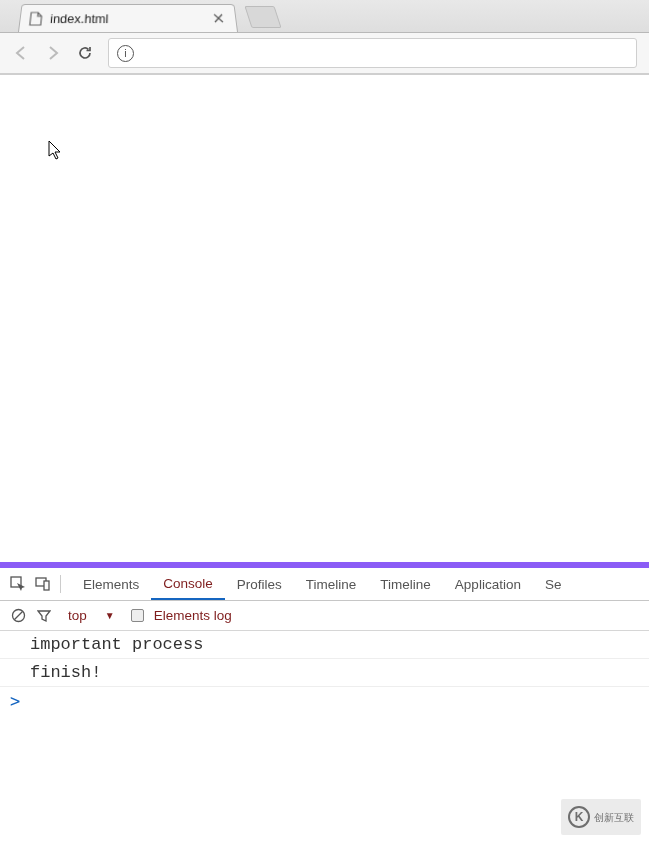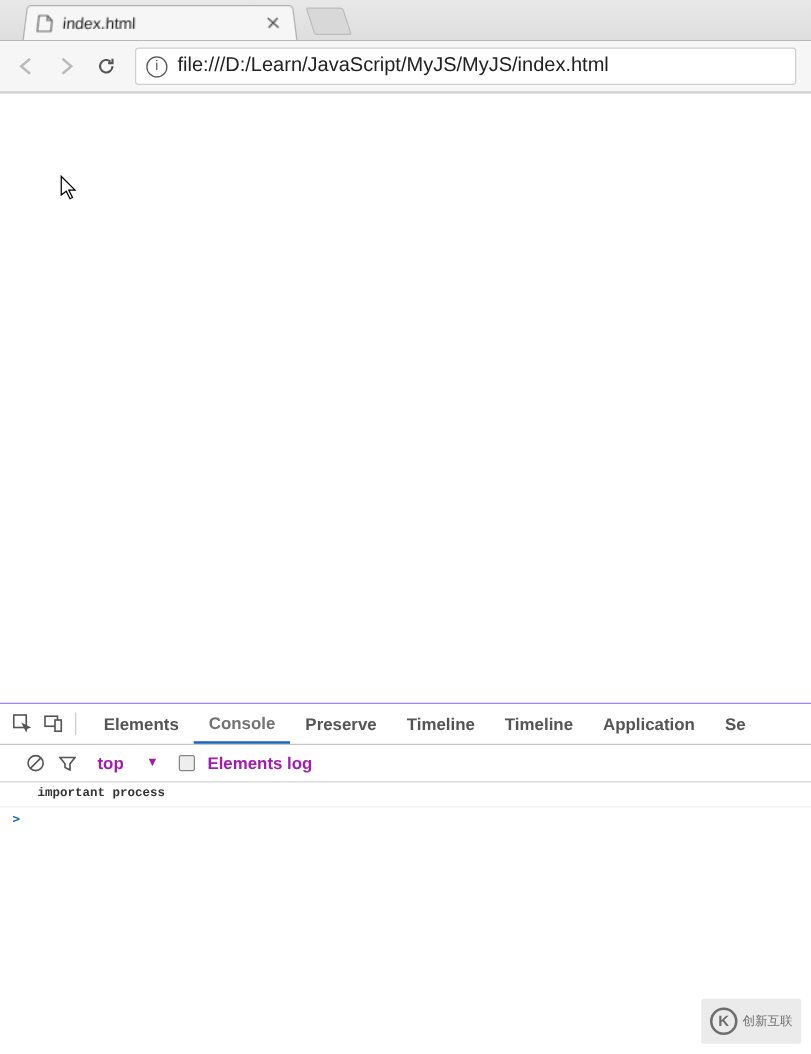--- a/index.html
+++ b/index.html
@@ -105,25 +105,24 @@
       background:#fff;
       position:relative;
     }
     .cursor {
       position:absolute;
       width:15px; height:21px;
     }
 
     
     .devtools {
-      border-top: 1px solid #8b5cf6;
+      border-top: 6px solid #8b5cf6;
       font-family: "Segoe UI", Arial, sans-serif;
       font-size: 13px;
       color: #333;
-      font-weight: bold;
     }
     .dt-tabs {
       display:flex;
       align-items:center;
       height: 33px;
       border-bottom: 1px solid #c6c6c6;
       padding: 0 8px;
       gap: 0;
     }
     .dt-tool-icon {
@@ -138,52 +137,52 @@
     }
     .dt-tab {
       padding: 0 12px;
       height:100%;
       display:flex; align-items:center;
       color:#555;
       font-size: 13.5px;
     }
     .dt-tab.active {
       border-bottom: 2px solid #1565c0;
-      color: #737373;
+      color: #7f1d1d;
     }
 
     .dt-filter {
       display:flex;
       align-items:center;
       height:30px;
       border-bottom: 1px solid #d6d6d6;
-      padding: 0 20px;
+      padding: 0 10px;
       gap: 10px;
-      color:#a21caf;
+      color:#7f1d1d;
       font-size:13.5px;
     }
     .dt-filter-icon {
       width:16px; height:16px;
       display:flex; align-items:center; justify-content:center;
     }
     .dt-context {
       display:flex; align-items:center; gap:4px;
       padding: 0 6px;
     }
     .dt-drop { font-size:10px; }
     .checkbox {
       width:13px; height:13px;
       border:1px solid #888;
       border-radius:2px;
       background:#eee;
     }
 
     .console-output {
       font-family: Consolas, "Courier New", monospace;
-      font-size: 10px;
+      font-size: 17px;
     }
     .console-line {
       padding: 4px 30px;
       border-bottom: 1px solid #eee;
     }
     .console-prompt {
       padding: 4px 10px;
       color: #1565c0;
       font-family: Consolas, monospace;
     }
@@ -241,21 +240,20 @@
         <path d="M6 3 L13 9 L6 15" fill="none" stroke="#bbb" stroke-width="2"></path>
       </svg>
   </span>
   <span class="nav-icon enabled">
     <svg width="18" height="18" viewBox="0 0 18 18">
         <path d="M14 9 a5 5 0 1 1 -1.6 -3.7 M14 3 v3.5 h-3.5" fill="none" stroke="#555" stroke-width="1.7"></path>
       </svg>
   </span>
   <div class="omnibox">
     <span class="info-icon">i</span>
-    <span>file:///D:/Learn/JavaScript/MyJS/MyJS/index.html</span>
   </div>
 </div>
 
 <div class="content">
   <svg class="cursor" style="left:48px; top:65px" width="15" height="21" viewBox="0 0 15 21">
     <path d="M1 1 L1 16 L5 13 L8 19 L10 18 L7 12 L12 12 Z" fill="#fff" stroke="#000" stroke-width="1"></path>
   </svg>
 </div>
 
 <div class="devtools">
@@ -269,21 +267,21 @@
     </span>
     <span class="dt-tool-icon">
       <svg width="16" height="16" viewBox="0 0 16 16">
           <rect x="1" y="2" width="10" height="8" fill="none" stroke="#555" stroke-width="1.3"></rect>
           <rect x="9" y="5" width="5" height="9" fill="#fcfcfc" stroke="#555" stroke-width="1.3"></rect>
         </svg>
     </span>
     <span class="dt-divider"></span>
     <span class="dt-tab">Elements</span>
     <span class="dt-tab active">Console</span>
-    <span class="dt-tab">Preserve</span>
+    <span class="dt-tab">Profiles</span>
     <span class="dt-tab">Timeline</span>
     <span class="dt-tab">Timeline</span>
     <span class="dt-tab">Application</span>
     <span class="dt-tab">Se</span>
   </div>
 
   <div class="dt-filter">
     <span class="dt-filter-icon">
       <svg width="15" height="15" viewBox="0 0 15 15">
           <circle cx="7.5" cy="7.5" r="6" fill="none" stroke="#555" stroke-width="1.3"></circle>
@@ -298,20 +296,21 @@
     <span class="dt-context">
       <span>top</span>
       <span class="dt-drop" style="margin-left:14px">▼</span>
     </span>
     <span class="checkbox"></span>
     <span>Elements log</span>
   </div>
 
   <div class="console-output">
     <div class="console-line">important process</div>
+    <div class="console-line">finish!</div>
     <div class="console-prompt">
       <span>&gt;</span>
     </div>
   </div>
 
 </div>
 
 <div class="watermark">
   <div class="wm-logo">K</div>
   <div class="wm-text">创新互联</div>

